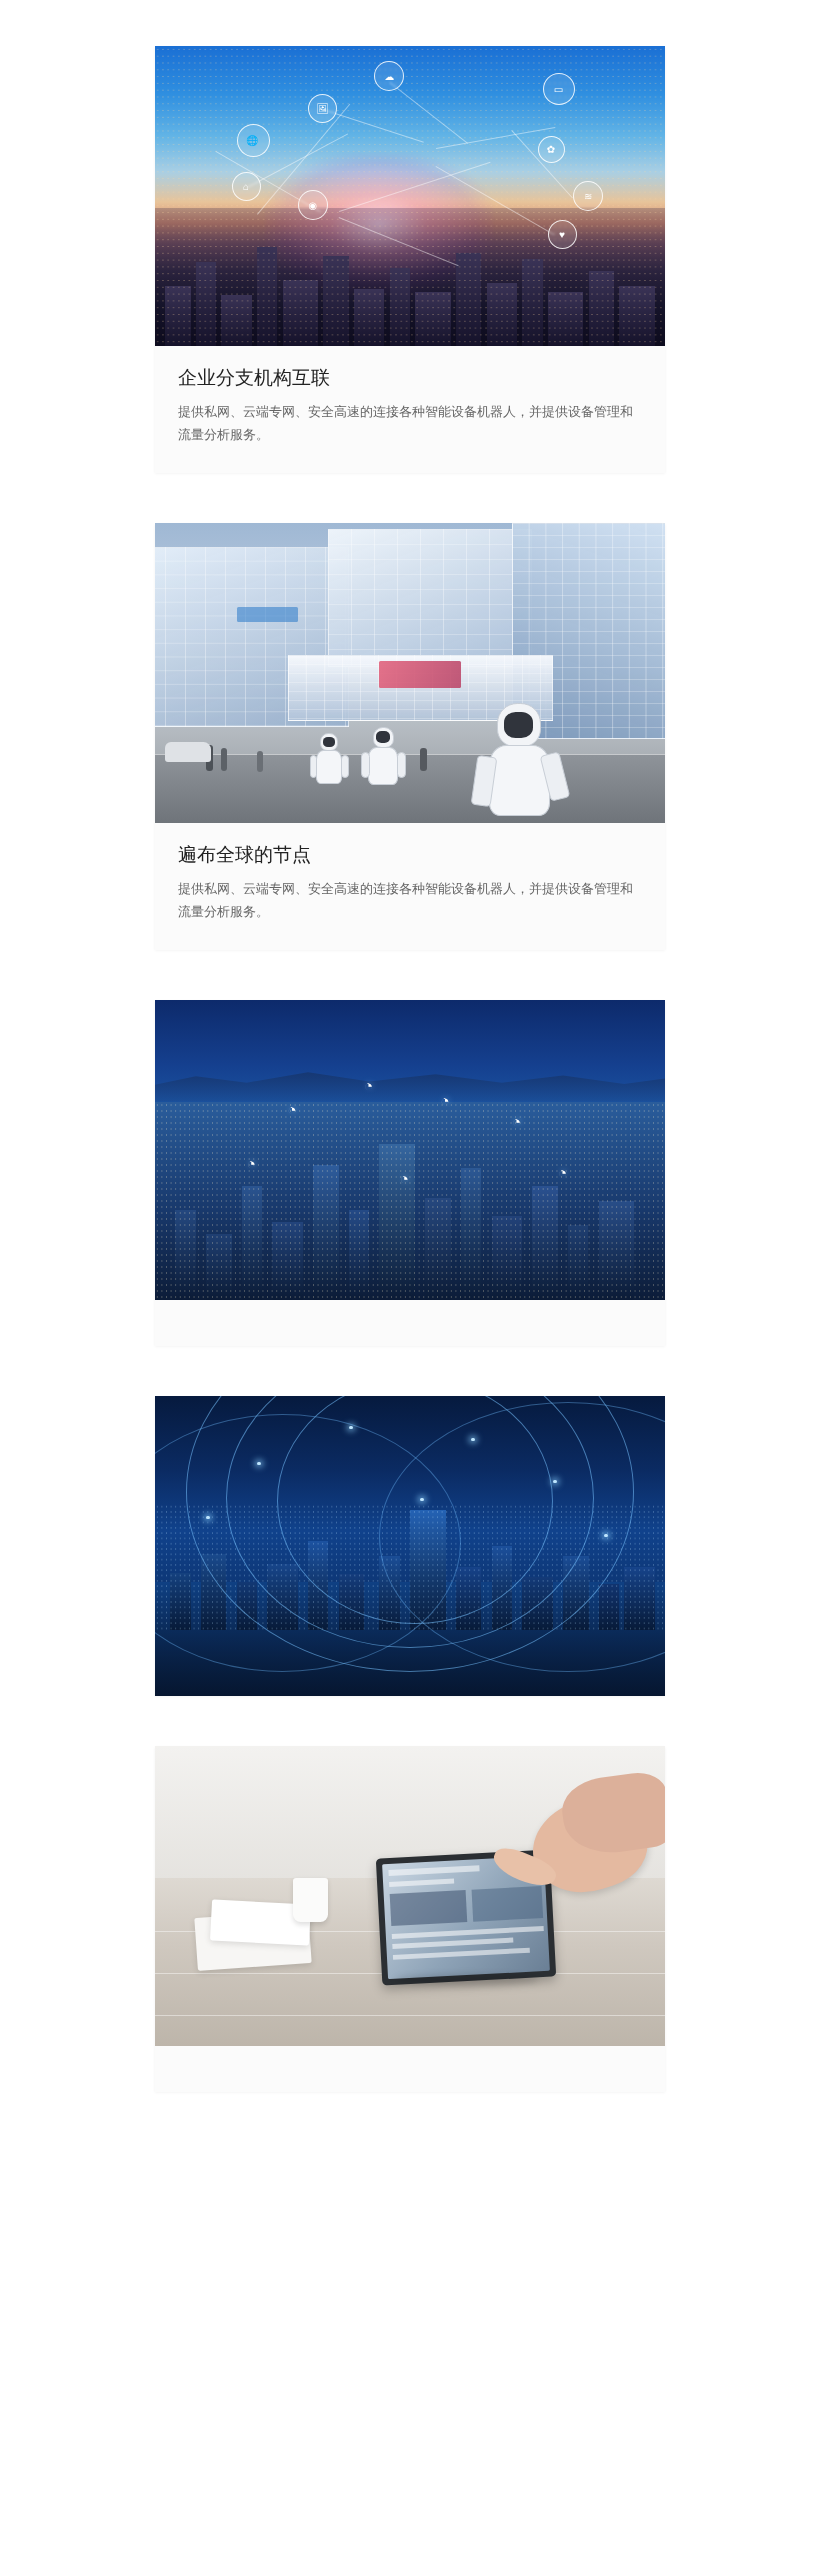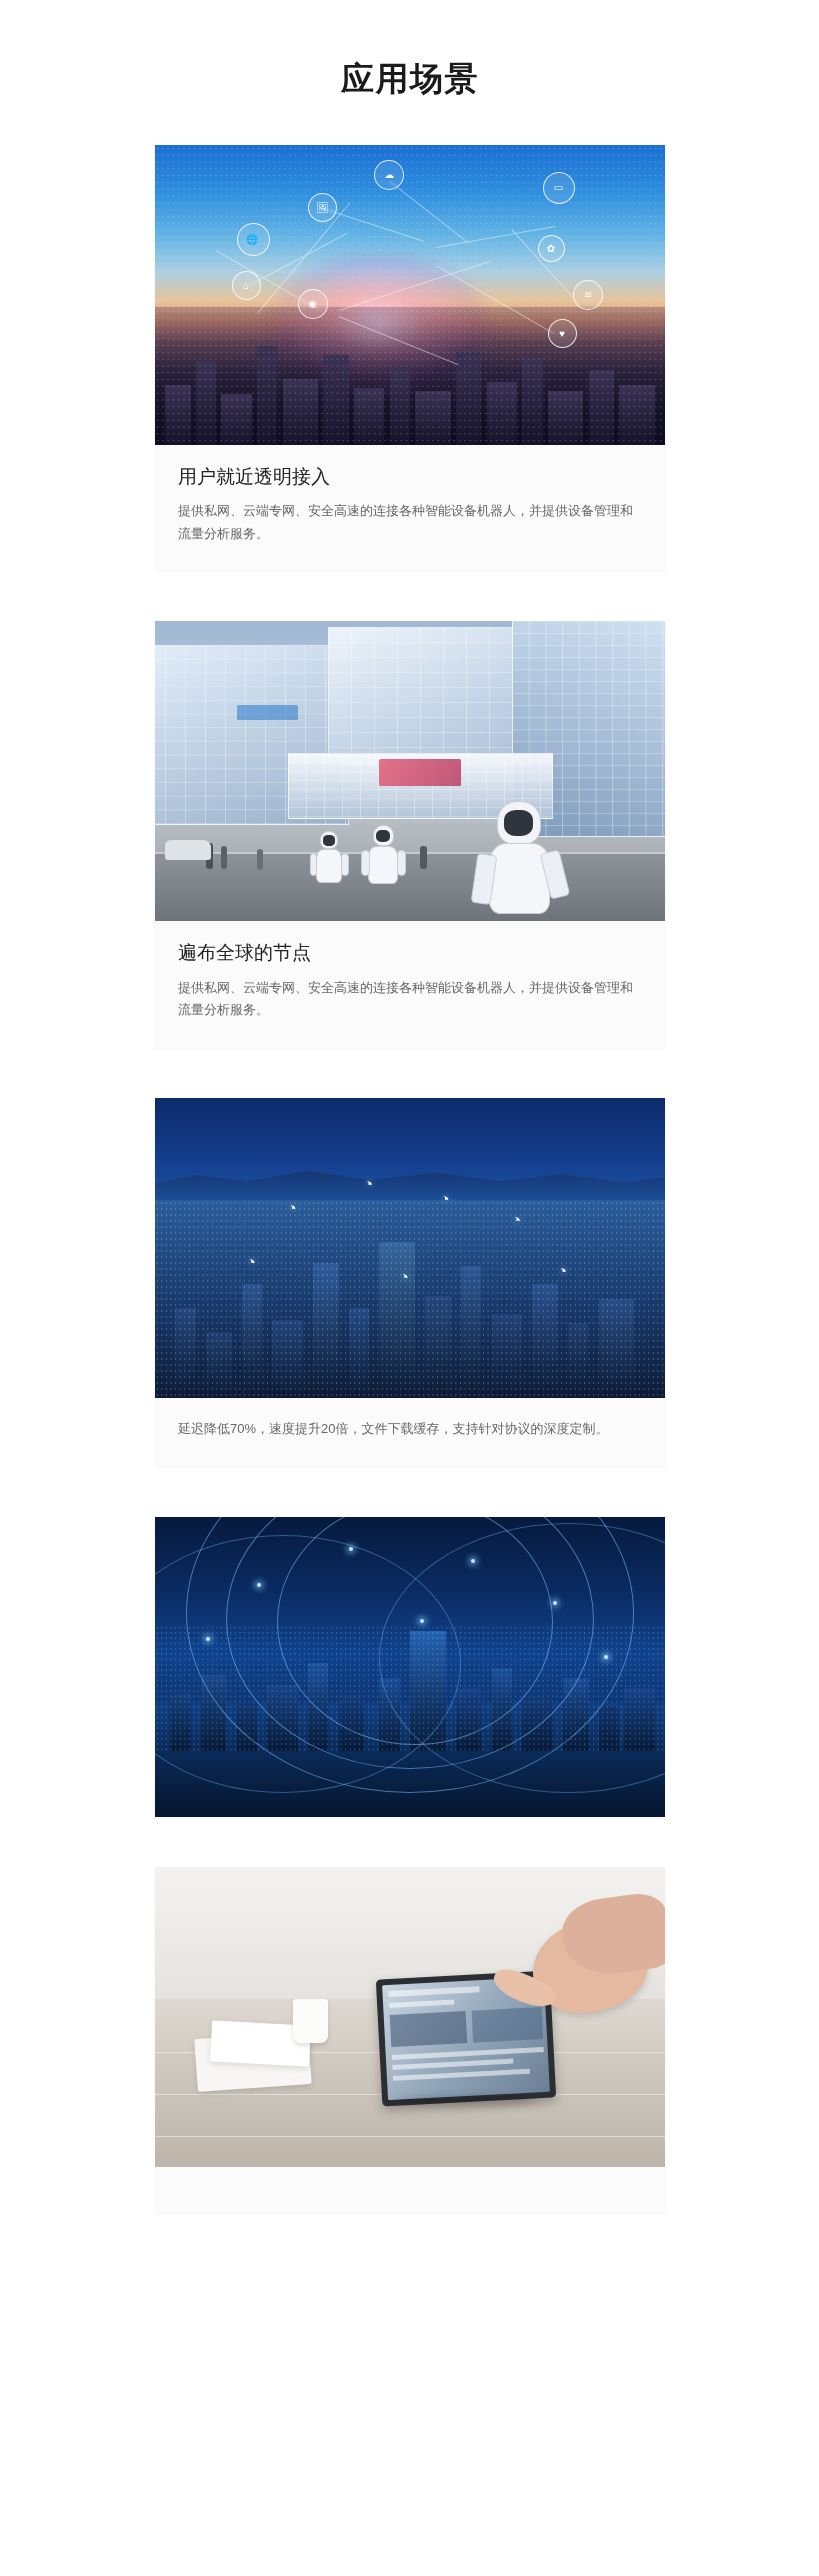--- a/index.html
+++ b/index.html
@@ -243,21 +243,20 @@
     background: #fbfbfa;
     border-radius: 3px 3px 7.6px 7.6px;
     box-shadow: 0 2.3px 5.3px rgba(0,0,0,0.12);
   }
 </style>
 </head>
 <body>
 
 <div class="page">
 
-  <h1 class="page-title">应用场景</h1>
 
   <div class="cards">
 
     <div class="card">
       <div class="card-img img1">
         <div class="sunglow"></div>
         <div class="skyline"></div>
 
         <div class="bldg" style="left:2%;width:5%;height:20%;"></div>
         <div class="bldg" style="left:8%;width:4%;height:28%;"></div>
@@ -291,21 +290,21 @@
         <div class="node" style="left:76%;top:9%;width:32px;height:32px;">▭</div>
         <div class="node" style="left:30%;top:16%;width:29px;height:29px;">🖼</div>
         <div class="node" style="left:16%;top:26%;width:33px;height:33px;">🌐</div>
         <div class="node" style="left:75%;top:30%;width:27px;height:27px;">✿</div>
         <div class="node" style="left:15%;top:42%;width:29px;height:29px;">⌂</div>
         <div class="node" style="left:28%;top:48%;width:30px;height:30px;">◉</div>
         <div class="node" style="left:82%;top:45%;width:30px;height:30px;">≋</div>
         <div class="node" style="left:77%;top:58%;width:29px;height:29px;">♥</div>
       </div>
       <div class="card-body">
-        <h2 class="card-title">用户就近透明接入</h2>
+        <h2 class="card-title">企业分支机构互联</h2>
         <p class="card-desc">提供私网、云端专网、安全高速的连接各种智能设备机器人，并提供设备管理和流量分析服务。</p>
       </div>
     </div>
 
     <div class="card">
       <div class="card-img img2">
 
         <div class="glassblock" style="left:-2%;top:8%;width:40%;height:60%;"></div>
         <div class="glassgrid" style="left:-2%;top:8%;width:40%;height:60%;background-size:20px 13.7px;"></div>
 
@@ -381,21 +380,20 @@
 
         <div class="wifi" style="left:26%;top:34%;">◔</div>
         <div class="wifi" style="left:41%;top:26%;">◔</div>
         <div class="wifi" style="left:56%;top:31%;">◔</div>
         <div class="wifi" style="left:70%;top:38%;">◔</div>
         <div class="wifi" style="left:18%;top:52%;">◔</div>
         <div class="wifi" style="left:48%;top:57%;">◔</div>
         <div class="wifi" style="left:79%;top:55%;">◔</div>
       </div>
       <div class="card-body">
-        <p class="card-desc">延迟降低70%，速度提升20倍，文件下载缓存，支持针对协议的深度定制。</p>
       </div>
     </div>
 
     <div class="card">
       <div class="card-img img4">
         <div class="water"></div>
 
         <div class="towers">
           <div class="bldg" style="left:3%;width:4%;height:45%;background:linear-gradient(to top,#071a38,#14407e);"></div>
           <div class="bldg" style="left:9%;width:5%;height:60%;background:linear-gradient(to top,#071a38,#19498c);"></div>

